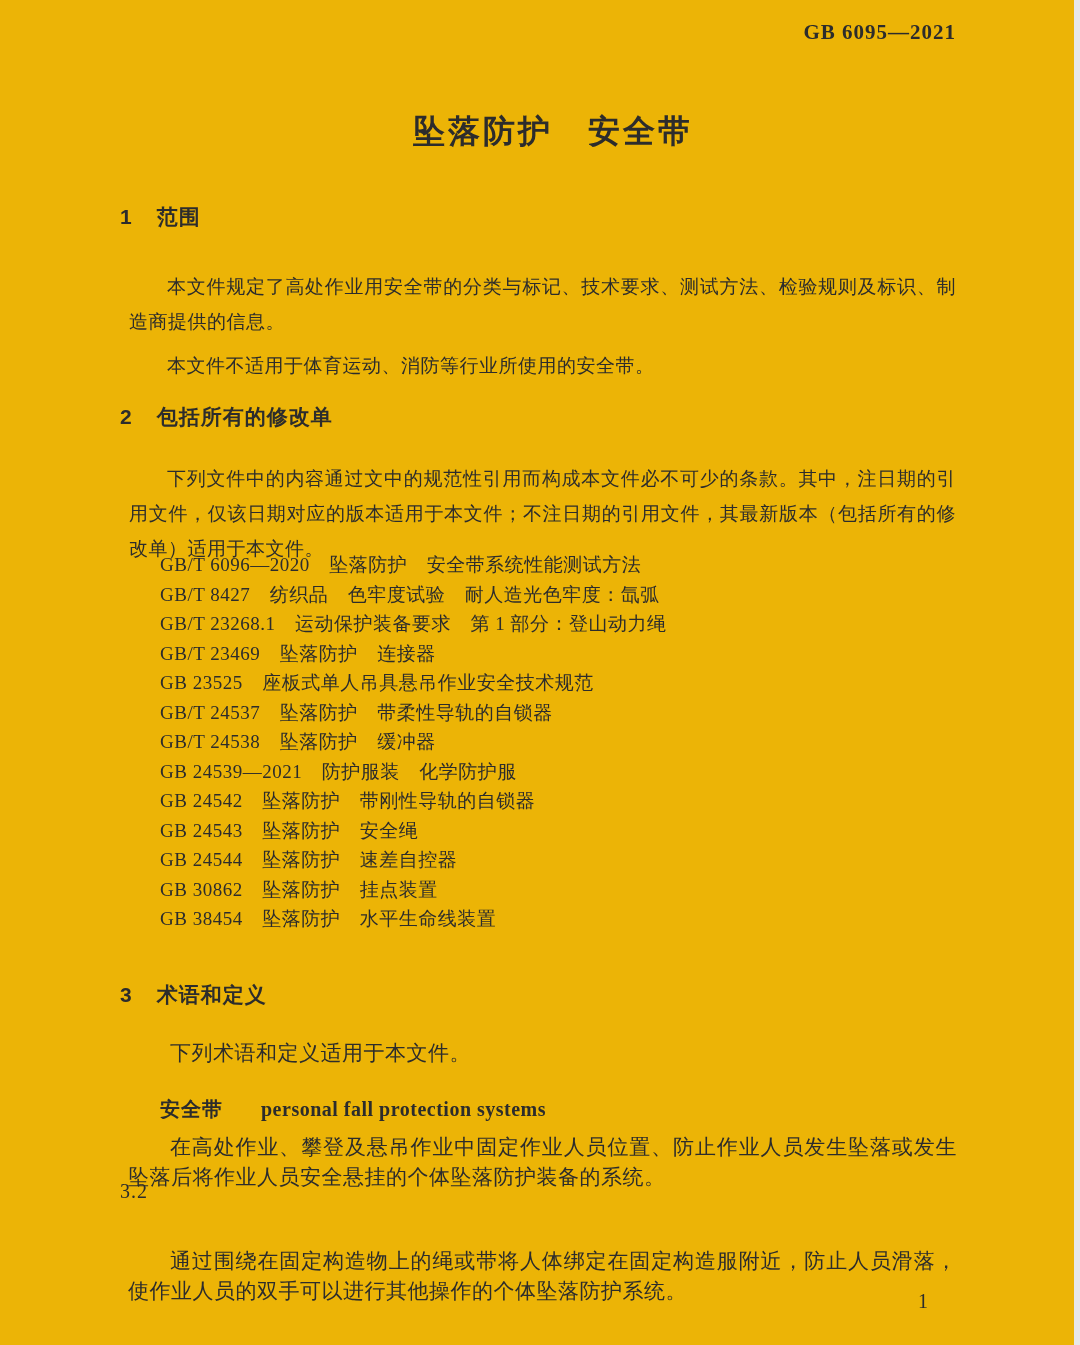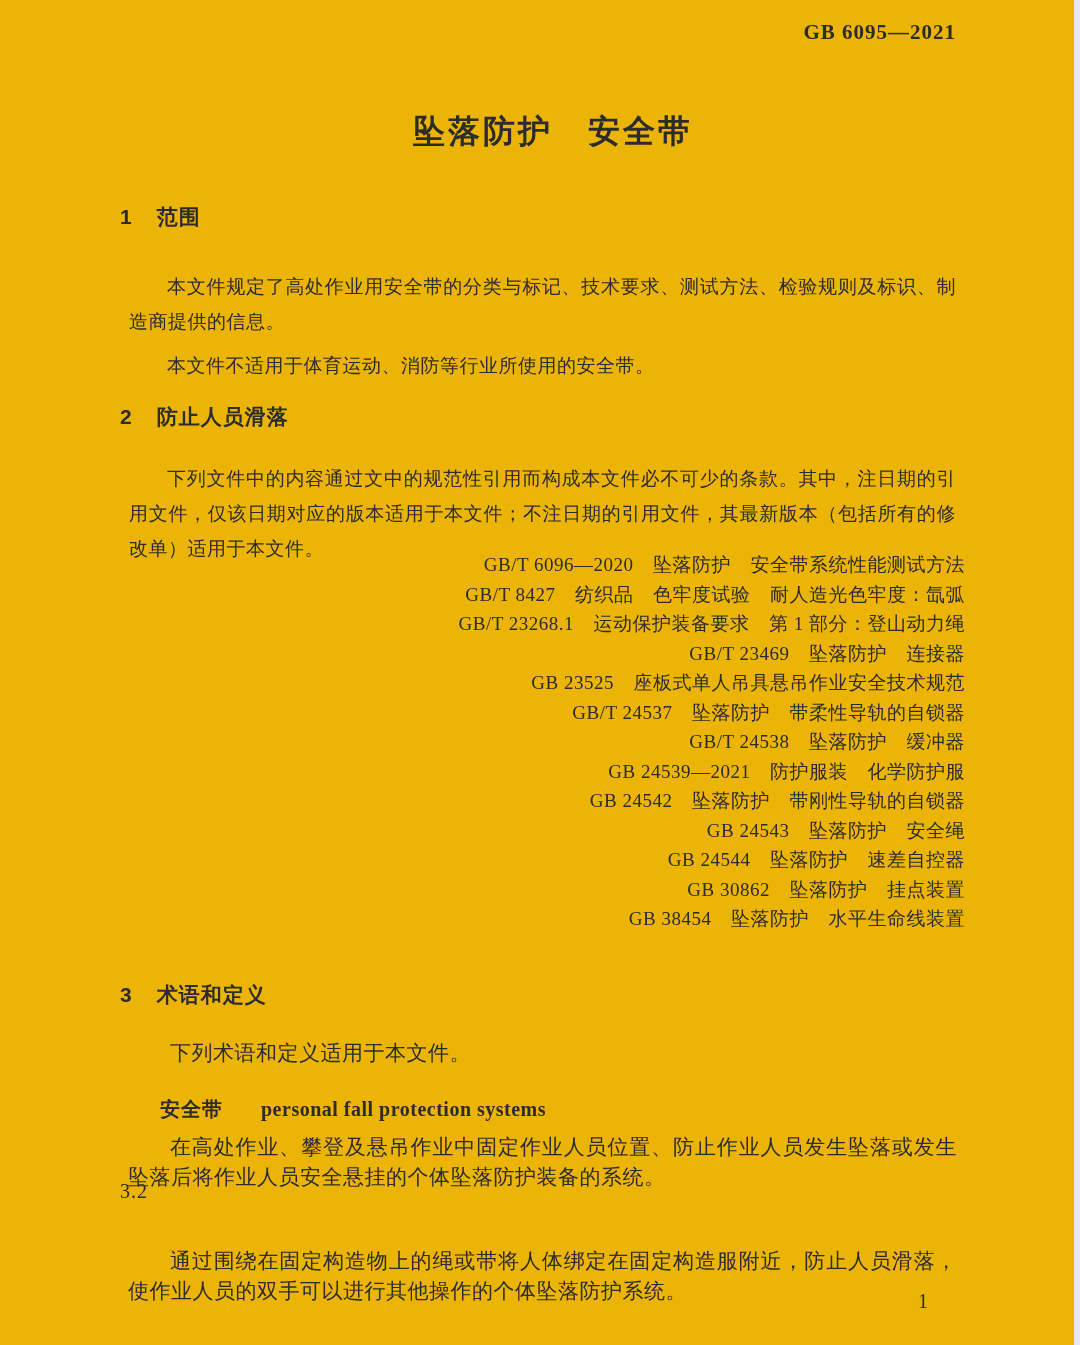--- a/index.html
+++ b/index.html
@@ -47,21 +47,21 @@
   .sec-heading .sec-label { margin-left: 24px; }
   .body-para {
     margin: 9px;
     font-size: 19px;
     line-height: 35px;
     text-indent: 2em;
     text-align: justify;
     letter-spacing: 0.5px;
   }
   .ref-list { font-size: 19px; line-height: 29.5px; letter-spacing: 0.5px; }
-  .ref-item { white-space: nowrap; text-align: right; }
+  .ref-item { white-space: nowrap; }
   .clause-num { font-size: 20px; letter-spacing: 1px; }
   .term-line { padding-left: 40px; font-size: 20px; }
   .term-zh {
     font-family: "Liberation Sans", "DejaVu Sans", sans-serif;
     font-weight: bold;
     letter-spacing: 1px;
   }
   .term-en {
     font-family: "Liberation Serif", "DejaVu Serif", serif;
     font-weight: bold;
@@ -95,21 +95,21 @@
   <div class="content-block sec-heading" style="top: 203px;">
     <span>1</span><span class="sec-label">范围</span>
   </div>
 
   <div class="content-block" style="top: 260px;">
     <p class="body-para">本文件规定了高处作业用安全带的分类与标记、技术要求、测试方法、检验规则及标识、制造商提供的信息。</p>
     <p class="body-para">本文件不适用于体育运动、消防等行业所使用的安全带。</p>
   </div>
 
   <div class="content-block sec-heading" style="top: 403px;">
-    <span>2</span><span class="sec-label">防止人员滑落</span>
+    <span>2</span><span class="sec-label">包括所有的修改单</span>
   </div>
 
   <div class="content-block" style="top: 452px;">
     <p class="body-para">下列文件中的内容通过文中的规范性引用而构成本文件必不可少的条款。其中，注日期的引用文件，仅该日期对应的版本适用于本文件；不注日期的引用文件，其最新版本（包括所有的修改单）适用于本文件。</p>
   </div>
 
   <div class="content-block ref-list" style="top: 550px; left: 160px; width: 805px;">
     <div class="ref-item">GB/T 6096—2020　坠落防护　安全带系统性能测试方法</div>
     <div class="ref-item">GB/T 8427　纺织品　色牢度试验　耐人造光色牢度：氙弧</div>
     <div class="ref-item">GB/T 23268.1　运动保护装备要求　第 1 部分：登山动力绳</div>

